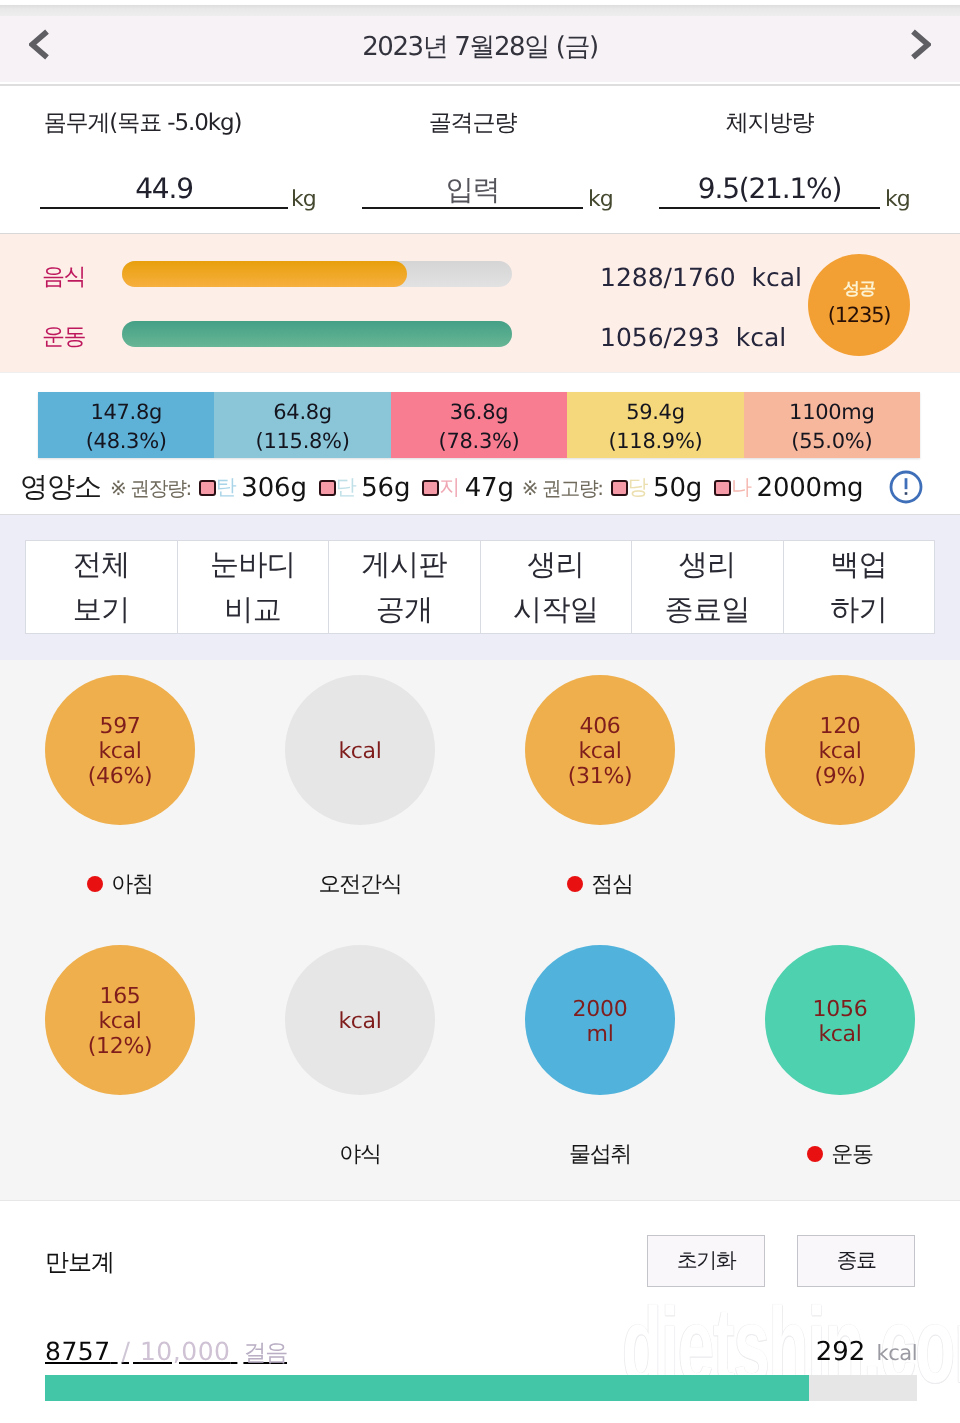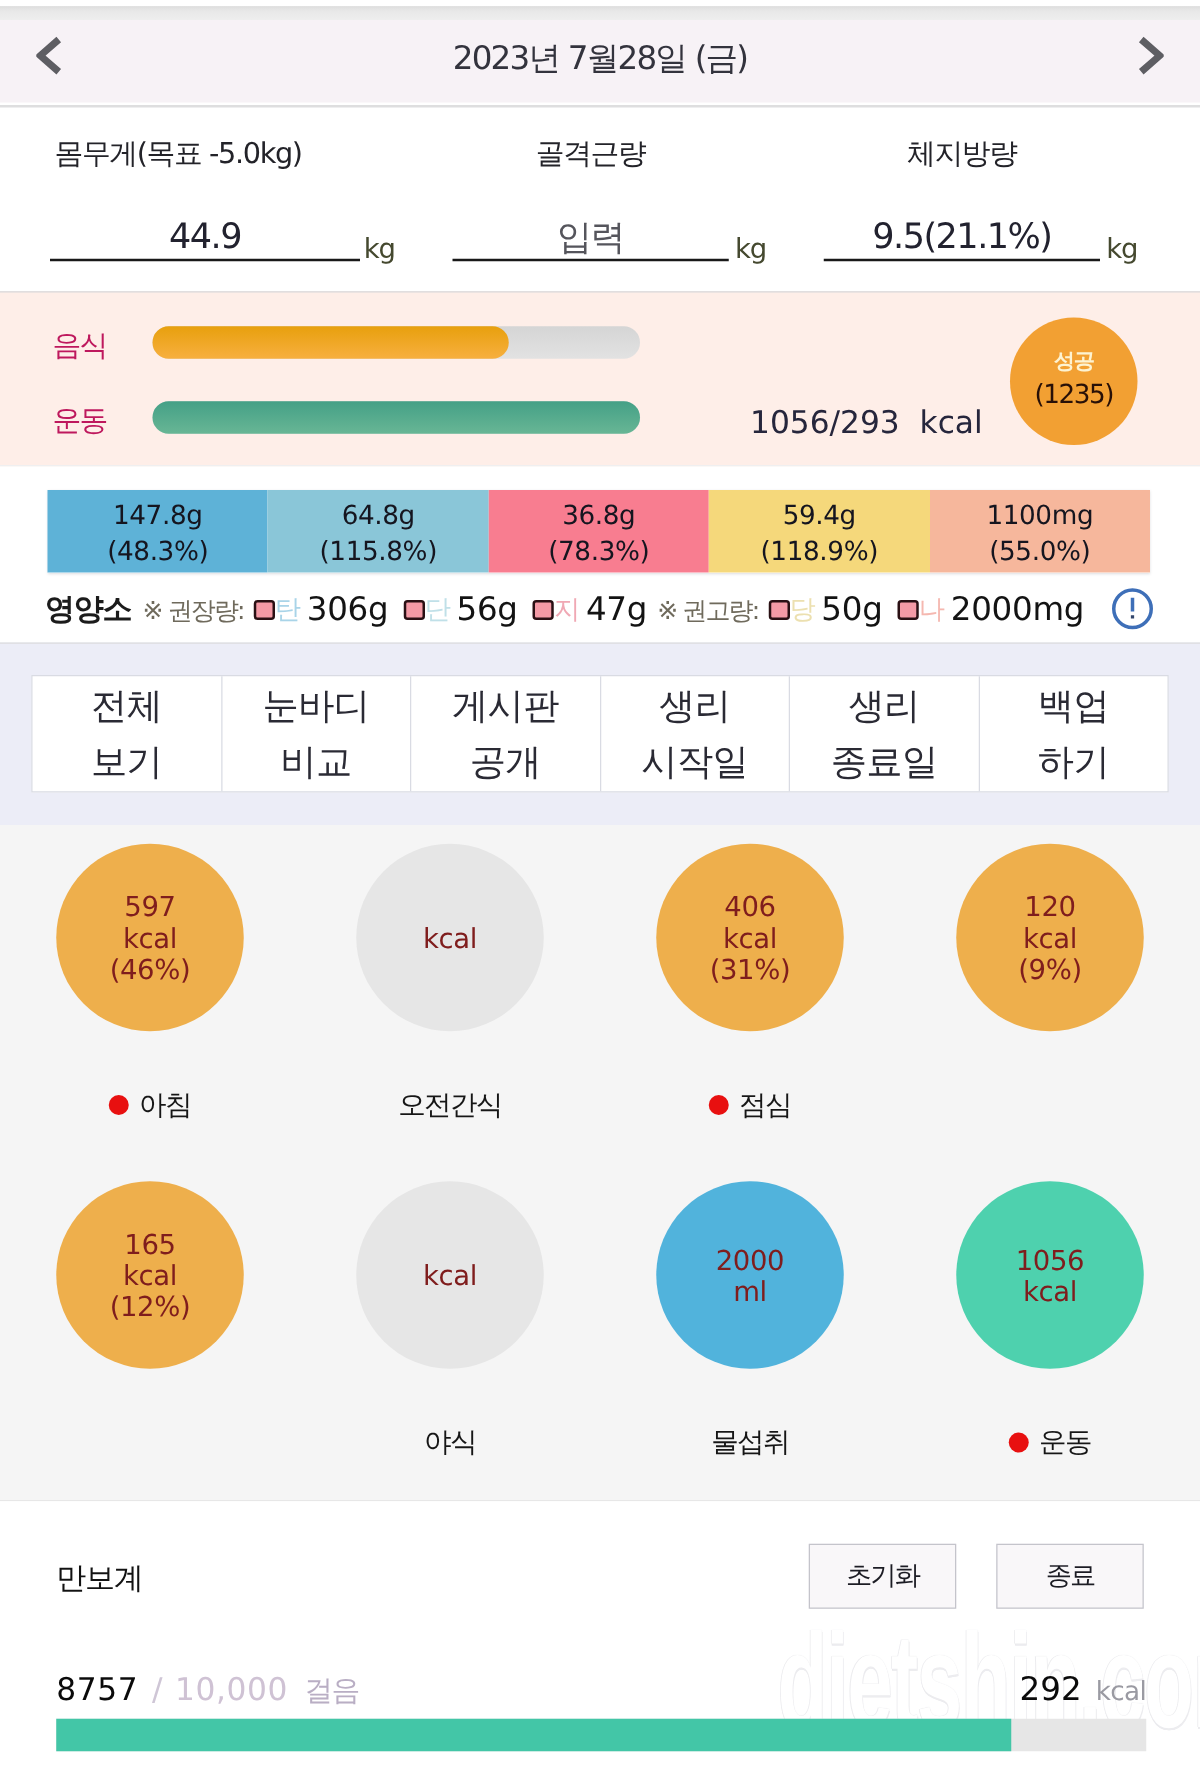--- a/index.html
+++ b/index.html
@@ -44,21 +44,21 @@
   .cal-text{position:absolute;font-size:25px;color:#26263c;letter-spacing:0px;white-space:pre;}
   .cal-badge{position:absolute;border-radius:50%;background:#f2a033;display:flex;flex-direction:column;align-items:center;justify-content:center;}
   .cal-badge .b1{font-size:17px;color:#fdf3d2;font-weight:bold;line-height:1.0;letter-spacing:-1px;}
   .cal-badge .b2{font-size:21px;color:#281007;line-height:1.2;margin-top:5px;letter-spacing:-1.2px;}
 
   
   .nutri-row{position:absolute;left:38px;top:392px;width:882px;height:66px;display:flex;box-shadow:0 1px 2px rgba(120,120,130,0.25);}
   .nutri-cell{flex:1 1 0;display:flex;flex-direction:column;align-items:center;justify-content:center;padding-top:4px;box-sizing:border-box;}
   .nutri-cell span{font-size:21px;color:#15151f;line-height:1.4;letter-spacing:-0.3px;}
   .nutri-legend{position:absolute;left:0;top:462px;width:960px;height:52px;display:flex;align-items:center;font-size:21px;color:#1b1b1b;background:#fff;}
-  .nutri-legend .lg-title{font-weight:bold;font-size:24px;margin-left:36px;letter-spacing:-1px;}
+  .nutri-legend .lg-title{font-weight:normal;font-size:28px;margin-left:20px;letter-spacing:-1px;}
   .nutri-legend .lg-rec{font-size:20px;margin-left:9px;color:#6f6a5c;letter-spacing:-1.5px;}
   .nutri-legend .sw{display:inline-block;width:17px;height:16px;border:2.6px solid #2a1014;border-radius:3px;background:#f59aa6;margin-left:8px;box-sizing:border-box;}
   .nutri-legend .lg-k{font-size:21px;margin-left:0px;letter-spacing:-1.5px;}
   .nutri-legend .lg-v{font-size:26px;margin-left:6px;margin-right:4px;color:#131313;letter-spacing:-0.2px;}
   .nutri-legend .lg-info{margin-left:auto;margin-right:37px;display:flex;align-items:center;position:relative;top:-1px;}
 
   
   .tabs-wrap{position:absolute;left:0;top:514px;width:960px;height:146px;background:#ecedf7;border-top:1.5px solid #dcdcde;box-sizing:border-box;}
   .tabs{position:absolute;left:25px;top:25px;width:910px;height:94px;display:flex;background:#fff;border:1px solid #d9dbe3;box-sizing:border-box;}
   .tab{flex:1 1 0;display:flex;flex-direction:column;align-items:center;justify-content:center;border-right:1px solid #d9dbe3;box-sizing:border-box;}
@@ -70,21 +70,21 @@
   .meal{position:absolute;width:240px;text-align:center;}
   .circle{width:150px;height:150px;border-radius:50%;margin:0 auto;display:flex;flex-direction:column;align-items:center;justify-content:center;padding-top:5px;box-sizing:border-box;}
   .circle span{font-size:22px;color:#7f1d1d;line-height:1.13;letter-spacing:-0.3px;}
   .meal-label{margin-top:0;font-size:22px;color:#161616;display:flex;align-items:center;justify-content:center;gap:8px;letter-spacing:-1.3px;}
   .dot{width:16px;height:16px;border-radius:50%;background:#e81010;display:inline-block;flex:0 0 auto;}
 
   
   .pedo{position:absolute;left:0;top:1201px;width:960px;height:222px;background:#fff;}
   .pedo-title{position:absolute;left:45px;top:1247px;font-size:24px;color:#121212;letter-spacing:-1px;}
   .pedo-btn{position:absolute;top:1235px;height:52px;border:1px solid #c4c4cb;background:#f9f7f9;display:flex;align-items:center;justify-content:center;font-size:21px;color:#1c1c24;box-sizing:border-box;letter-spacing:-1.5px;}
-  .pedo-stats{position:absolute;left:45px;top:1337px;font-size:25px;white-space:nowrap;letter-spacing:-1px;}
+  .pedo-stats{position:absolute;left:45px;top:1337px;font-size:25px;white-space:nowrap;letter-spacing:-1px;text-decoration:underline;}
   .pedo-stats .st-cur{color:#0a0a0a;letter-spacing:0.5px;}
   .pedo-stats .st-sep{color:#cfc6d6;margin:0 4px;}
   .pedo-stats .st-goal{color:#cfc2d4;letter-spacing:0.5px;}
   .pedo-stats .st-unit{color:#b9aec4;font-size:23px;margin-left:6px;letter-spacing:-1.2px;}
   .pedo-kcal{position:absolute;right:43px;top:1337px;font-size:26px;white-space:nowrap;}
   .pedo-kcal .pk-v{color:#0a0a0a;letter-spacing:0px;}
   .pedo-kcal .pk-u{color:#9a9aa2;font-size:21px;margin-left:3px;letter-spacing:-0.5px;}
   .pedo-track{position:absolute;left:45px;top:1375px;width:872px;height:26px;background:#e6e6e6;}
   .pedo-fill{position:absolute;left:0;top:0;height:26px;background:#43c6a7;}
   .watermark{position:absolute;left:622px;top:1285px;font-size:104px;font-weight:bold;color:#ffffff;letter-spacing:-2px;
@@ -133,20 +133,21 @@
       <div class="metric-rule" style="left:0px;top:123px;width:221px"></div>
       <div class="metric-unit" style="left:226px;top:103px">kg</div>
     </div>
   </div>
 
   <div class="cal-summary">
     <div class="cal-row-label" style="left:42px;top:27px">음식</div>
     <div class="cal-track" style="left:122px;top:27px;width:390px">
       <div class="cal-fill food-fill" style="width: 73.2%;"></div>
     </div>
+    <div class="cal-text" style="left:600px;top:29px">1288/1760  kcal</div>
 
     <div class="cal-row-label" style="left:42px;top:87px">운동</div>
     <div class="cal-track" style="left:122px;top:87px;width:390px">
       <div class="cal-fill exer-fill" style="width: 100%;"></div>
     </div>
     <div class="cal-text" style="left:600px;top:89px">1056/293  kcal</div>
 
     <div class="cal-badge" style="left:808px;top:20px;width:102px;height:102px">
       <div class="b1">성공</div>
       <div class="b2">(1235)</div>

